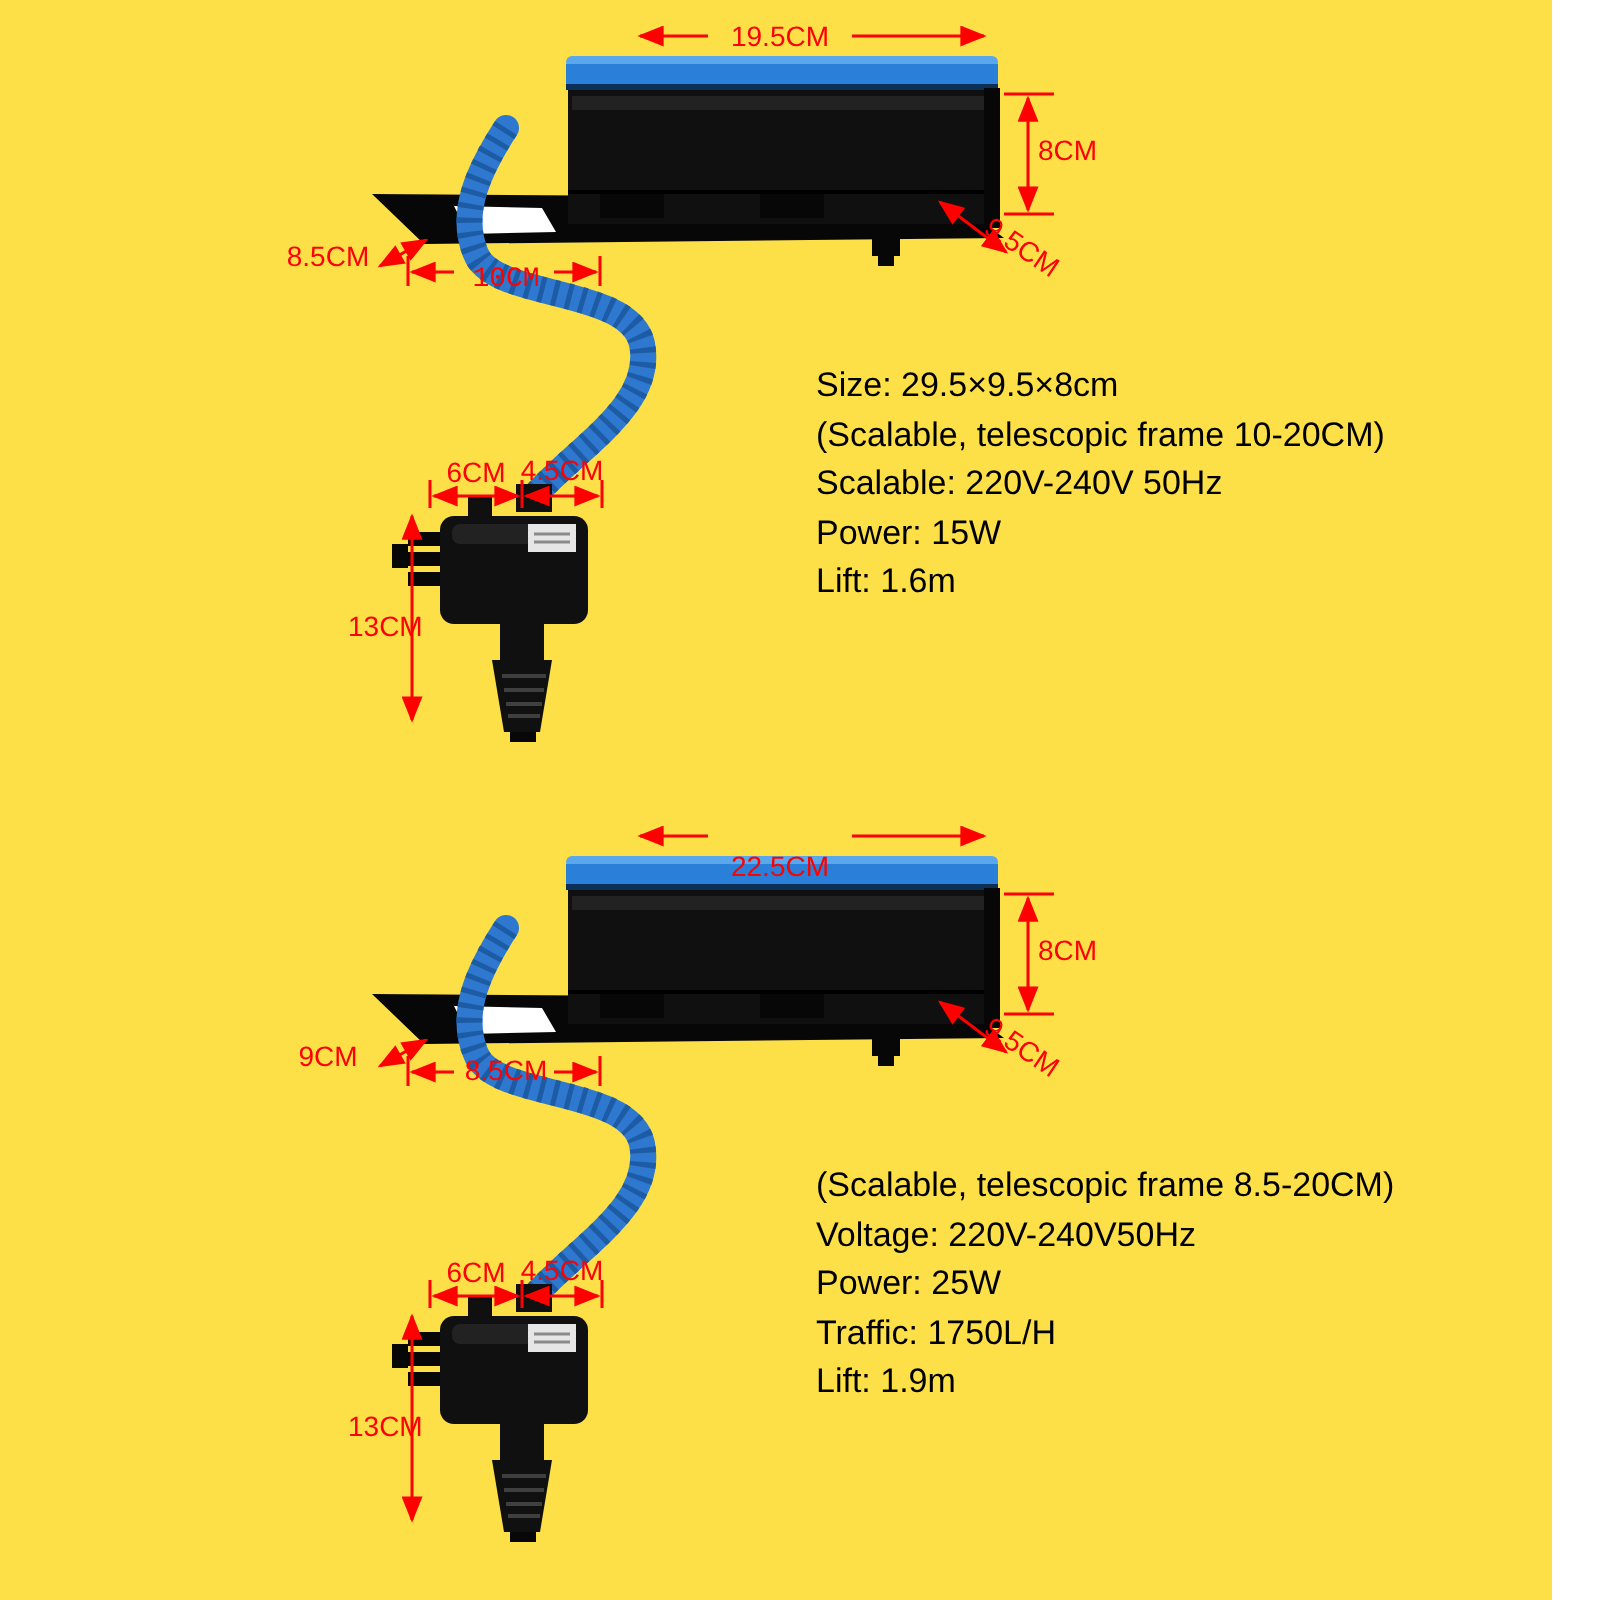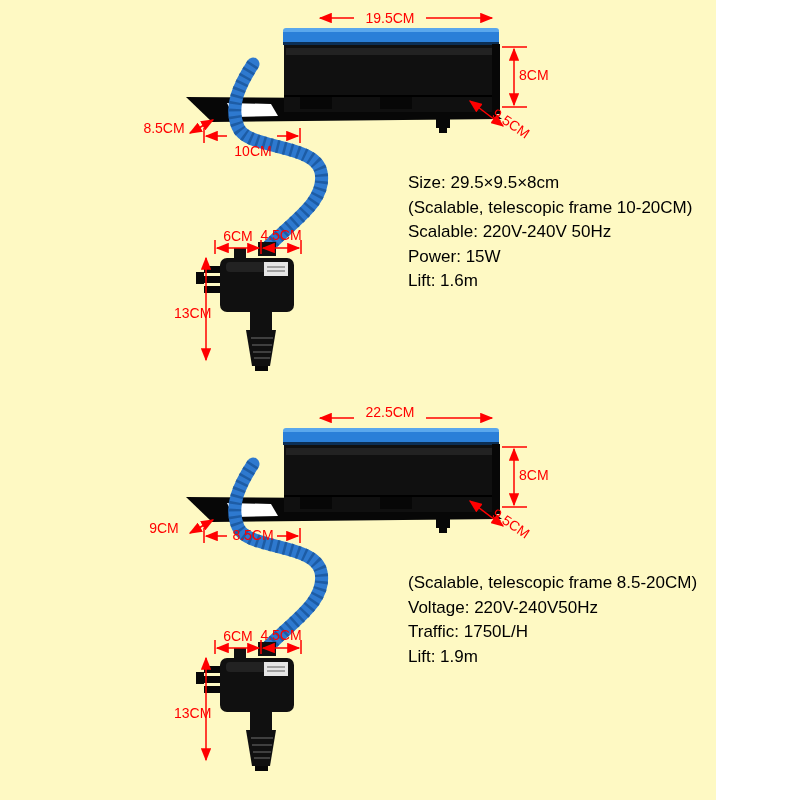--- a/index.html
+++ b/index.html
@@ -1,25 +1,25 @@
 <!DOCTYPE html>
 <html style="--annotation: #ff0000; --hose-base: #2e79cf; --hose-rib: #1a579e; --lid-blue: #2a7fd8; --plastic-black: #101010; --spec-text: #000000;"><head>
 <meta charset="utf-8">
 <style>
   * { margin:0; padding:0; box-sizing:border-box; }
   html,body { width:800px; height:800px; background:#fff; font-family:"Liberation Sans",sans-serif; }
-  .canvas { position:relative; width:716px; height:800px; background:#fef9c3; overflow:hidden; }
+  .canvas { position:relative; width:776px; height:800px; background:#fde047; overflow:hidden; }
   .panel { position:relative; width:800px; height:400px; }
   .art { position:absolute; left:0; top:0; width:800px; height:400px; display:block; }
 
   .dim-label { position:absolute; color:var(--annotation,#f00); font-size:14px;
                line-height:15px; white-space:nowrap; text-align:center; }
   .rot { transform:rotate(34deg); transform-origin:0 0; }
 
-  .specs { position:absolute; left:408px; top:171px; color:var(--spec-text,#000);
+  .specs { position:absolute; left:408px; top:181px; color:var(--spec-text,#000);
            font-size:17px; line-height:24.5px; }
 
   .dline { stroke:var(--annotation,#f00); stroke-width:1.5; fill:none; }
   .tick  { stroke:var(--annotation,#f00); stroke-width:1.5; }
   .ahead { fill:var(--annotation,#f00); }
 
   .lid-hi   { fill:#5aa7ec; }
   .lid      { fill:var(--lid-blue,#2a7fd8); }
   .lid-sh   { fill:#0c2f55; }
   .blk      { fill:var(--plastic-black,#101010); }
@@ -114,21 +114,21 @@
         <line class="dline" x1="217" y1="248" x2="259" y2="248" marker-start="url(#ah1)" marker-end="url(#ah1)"></line>
         <line class="dline" x1="263" y1="248" x2="299" y2="248" marker-start="url(#ah1)" marker-end="url(#ah1)"></line>
 
         <line class="dline" x1="206" y1="258" x2="206" y2="360" marker-start="url(#ah1)" marker-end="url(#ah1)"></line>
       </g>
     </svg>
 
     <div class="dim-label" style="left:353px; top:11px; width:74px;">19.5CM</div>
     <div class="dim-label" style="left:519px; top:68px;">8CM</div>
     <div class="dim-label" style="left:140px; top:121px; width:48px;">8.5CM</div>
-    <div class="dim-label" style="left:229px; top:144px; width:48px;">10CM</div>
+    <div class="dim-label" style="left:229px; top:133px; width:48px;font-family:Liberation Mono, monospace;">10CM</div>
     <div class="dim-label rot" style="left:498px; top:106px;">9.5CM</div>
     <div class="dim-label" style="left:215px; top:229px; width:46px;">6CM</div>
     <div class="dim-label" style="left:258px; top:228px; width:46px;">4.5CM</div>
     <div class="dim-label" style="left:174px; top:306px;">13CM</div>
 
     <div class="specs">
       <div>Size: 29.5×9.5×8cm</div>
       <div>(Scalable, telescopic frame 10-20CM)</div>
       <div>Scalable: 220V-240V 50Hz</div>
       <div>Power: 15W</div>
@@ -209,30 +209,31 @@
         <line class="tick" x1="215" y1="240" x2="215" y2="254"></line>
         <line class="tick" x1="261" y1="240" x2="261" y2="254"></line>
         <line class="tick" x1="301" y1="240" x2="301" y2="254"></line>
         <line class="dline" x1="217" y1="248" x2="259" y2="248" marker-start="url(#ah2)" marker-end="url(#ah2)"></line>
         <line class="dline" x1="263" y1="248" x2="299" y2="248" marker-start="url(#ah2)" marker-end="url(#ah2)"></line>
 
         <line class="dline" x1="206" y1="258" x2="206" y2="360" marker-start="url(#ah2)" marker-end="url(#ah2)"></line>
       </g>
     </svg>
 
-    <div class="dim-label" style="left:353px; top:5px; width:74px;">22.5CM</div>
+    <div class="dim-label" style="left:353px; top:26px; width:74px;">22.5CM</div>
     <div class="dim-label" style="left:519px; top:68px;">8CM</div>
     <div class="dim-label" style="left:140px; top:121px; width:48px;">9CM</div>
     <div class="dim-label" style="left:229px; top:128px; width:48px;">8.5CM</div>
     <div class="dim-label rot" style="left:498px; top:106px;">9.5CM</div>
     <div class="dim-label" style="left:215px; top:229px; width:46px;">6CM</div>
     <div class="dim-label" style="left:258px; top:228px; width:46px;">4.5CM</div>
     <div class="dim-label" style="left:174px; top:306px;">13CM</div>
 
     <div class="specs">
       <div>(Scalable, telescopic frame 8.5-20CM)</div>
       <div>Voltage: 220V-240V50Hz</div>
+      <div>Power: 25W</div>
       <div>Traffic: 1750L/H</div>
       <div>Lift: 1.9m</div>
     </div>
   </section>
 
 </div>
 
 </body></html>

